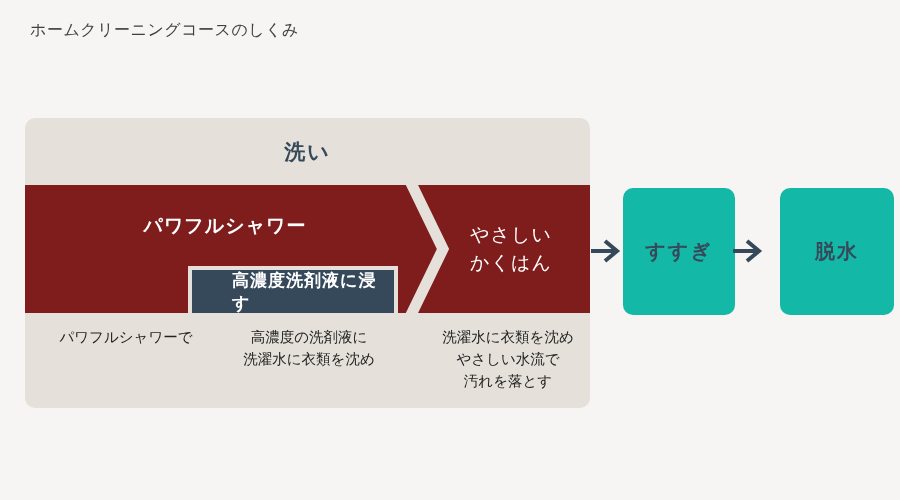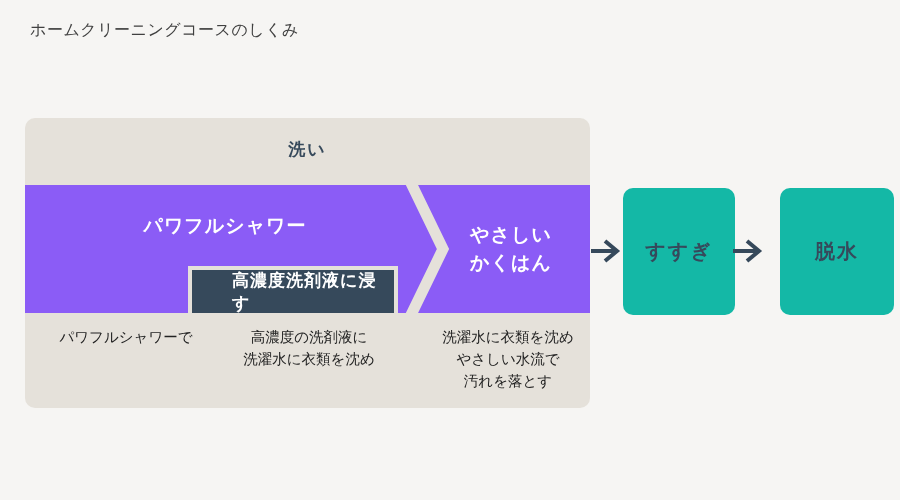--- a/index.html
+++ b/index.html
@@ -24,30 +24,30 @@
     position: absolute;
     left: 25px; top: 118px;
     width: 565px; height: 290px;
     background: #e5e1da;
     border-radius: 10px;
   }
   .wash-title {
     position: absolute;
     left: 0; top: 20px; width: 100%;
     text-align: center;
-    font-size: 17px;
+    font-size: 21px;
     font-weight: bold;
     letter-spacing: 2px;
     color: #36495b;
   }
   .band {
     position: absolute;
     left: 0; top: 67px;
     width: 565px; height: 128px;
-    background: #8b5cf6;
+    background: #7f1d1d;
   }
   .band-chevron {
     position: absolute;
     left: 0; top: 0;
     width: 565px; height: 128px;
     display: block;
   }
   .band-step1 {
     position: absolute;
     left: 0; top: 28px; width: 400px;
@@ -73,21 +73,21 @@
     font-size: 17px;
     font-weight: bold;
     color: #fff;
     letter-spacing: 1px;
   }
   .band-step3 {
     position: absolute;
     left: 420px; top: 36px; width: 132px;
     text-align: center;
     font-size: 19px;
-    font-weight: bold;
+    font-weight: normal;
     line-height: 28px;
     color: #fff;
     letter-spacing: 1px;
   }
   .desc {
     position: absolute;
     top: 208px;
     font-size: 14.5px;
     line-height: 22px;
     text-align: center;

